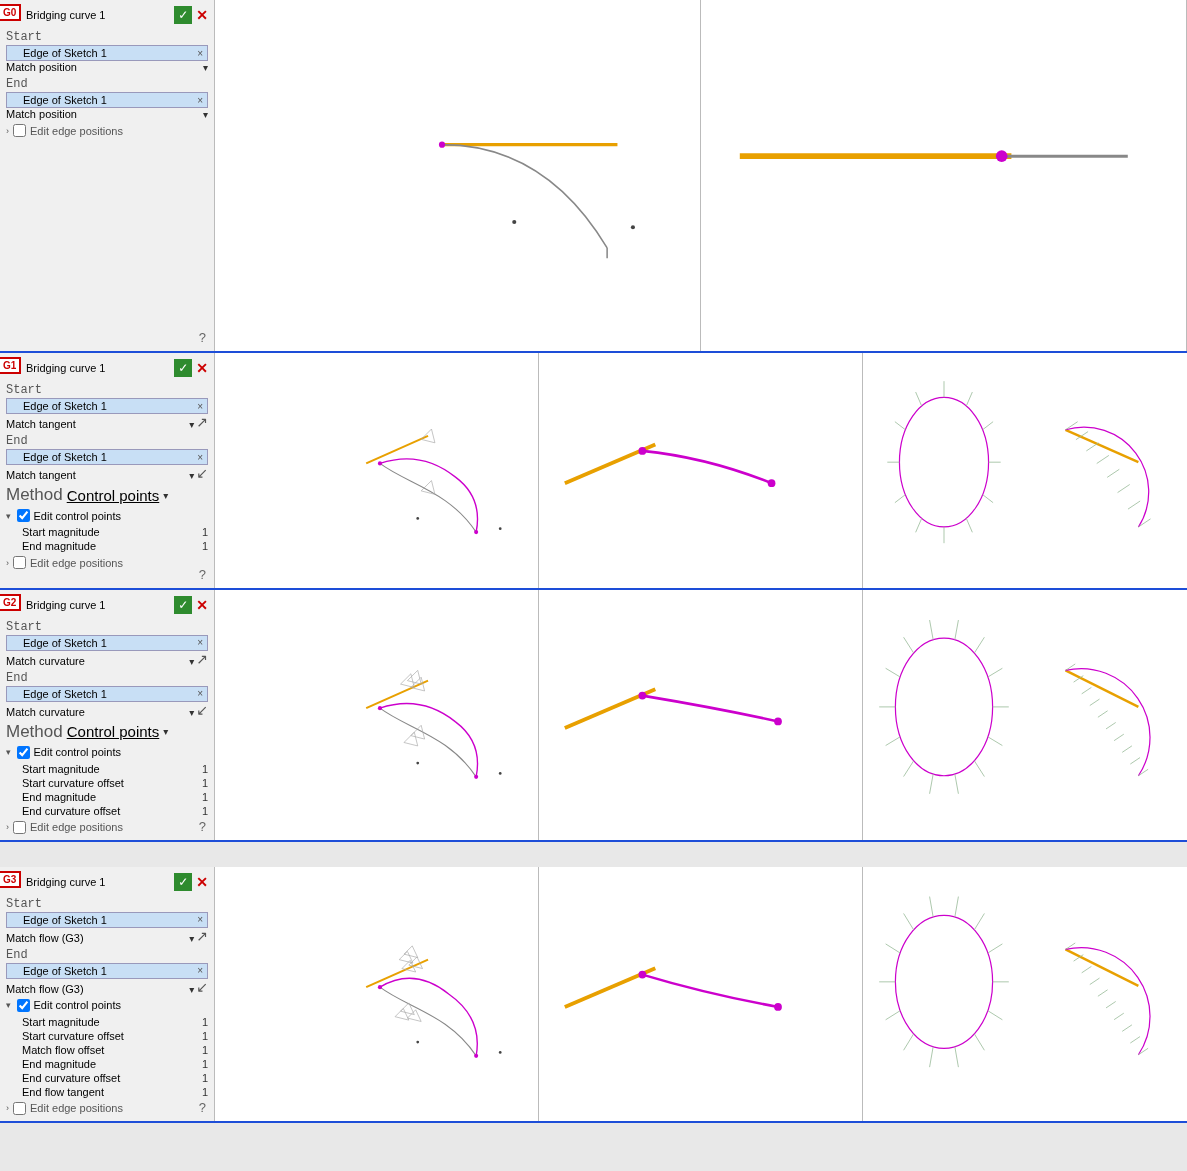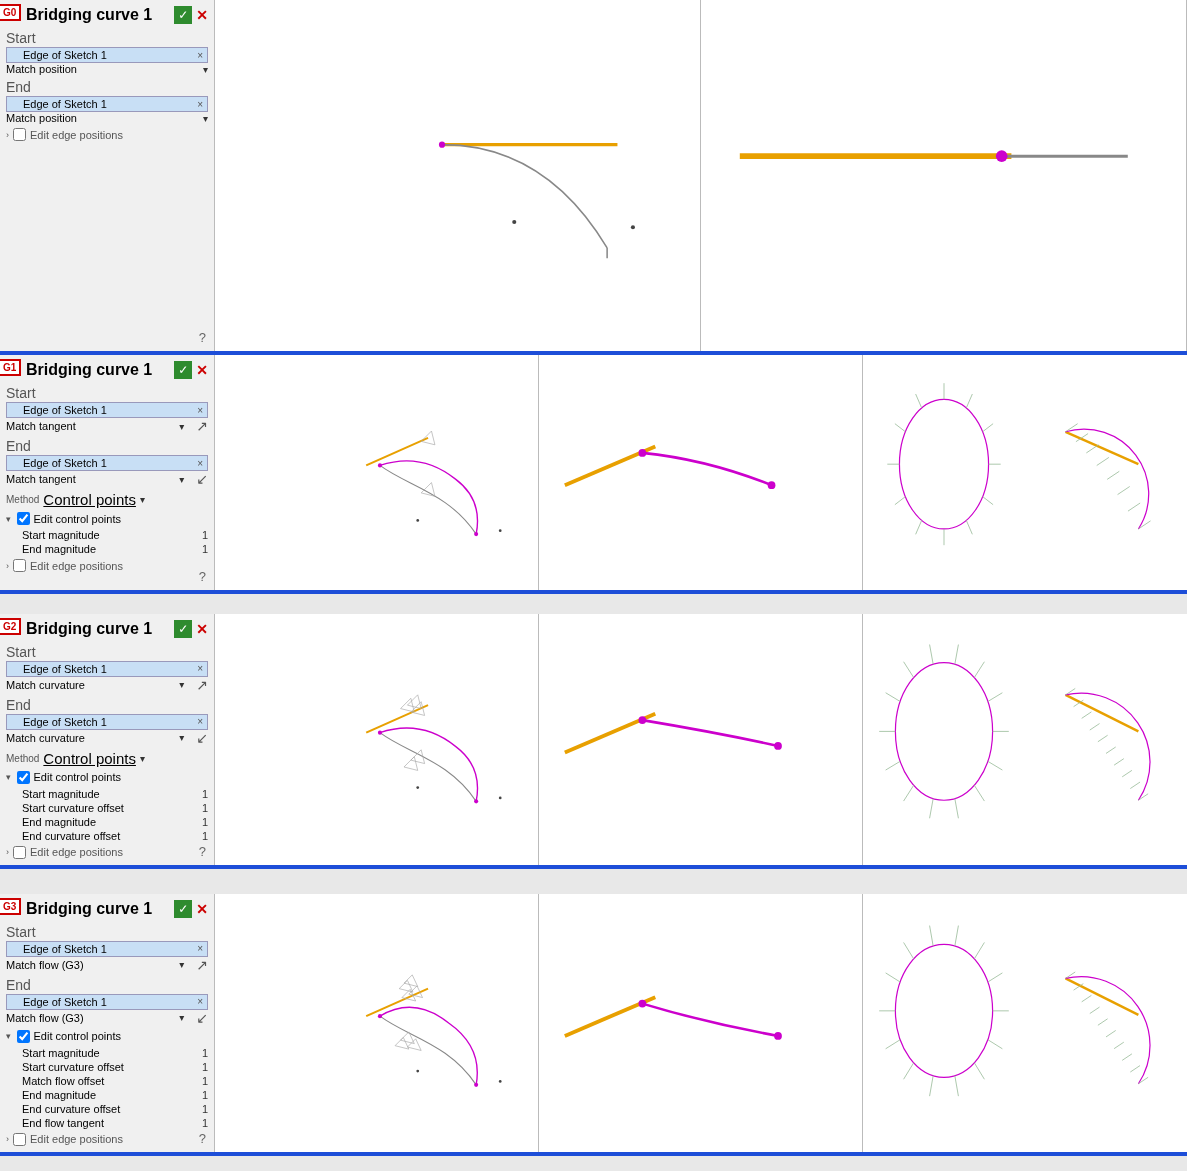--- a/index.html
+++ b/index.html
@@ -7,41 +7,41 @@
 
     .main-grid {
       display: grid;
       grid-template-rows: repeat(4, auto);
       width: 1187px;
     }
 
     .row {
       display: grid;
       grid-template-columns: 215px 1fr 1fr;
-      border-bottom: 4px solid #1d4ed8;
+      border-bottom: 2px solid #1d4ed8;
       background: #0f766e;
     }
 
     .panel {
       background: #f0f0f0;
       border-right: 1px solid #bbb;
       padding: 6px;
       position: relative;
     }
 
     .panel-header {
       display: flex;
       align-items: center;
       gap: 4px;
       margin-bottom: 6px;
     }
 
     .panel-title {
-      font-size: 16px;
-      font-weight: bold;
+      font-size: 11px;
+      font-weight: normal;
       flex: 1;
     }
 
     .btn-accept {
       background: #2e8b2e;
       border: none;
       color: white;
       width: 18px;
       height: 18px;
       cursor: pointer;
@@ -68,23 +68,24 @@
       background: white;
       border: 2px solid #cc0000;
       color: #cc0000;
       font-size: 10px;
       font-weight: bold;
       padding: 1px 3px;
       z-index: 10;
     }
 
     .field-label {
-      font-size: 14px;
+      font-size: 12px;
       color: #555;
       margin-bottom: 1px;
+      font-family: Liberation Mono, monospace;
     }
 
     .field-input-row {
       display: flex;
       align-items: center;
       background: #c8dff5;
       border: 1px solid #99b;
       padding: 1px 4px;
       position: relative;
     }
@@ -96,22 +97,22 @@
     }
 
     .field-x-btn {
       color: #555;
       font-size: 10px;
       cursor: pointer;
     }
 
     .dropdown-row {
       display: flex;
-      align-items: center;
-      gap: 12px;
+      align-items: flex-end;
+      gap: 2px;
       margin-bottom: 4px;
     }
 
     .dropdown-select {
       font-size: 11px;
       flex: 1;
       border: none;
       background: #f0f0f0;
       cursor: pointer;
     }
@@ -185,21 +186,21 @@
       position: relative;
       min-height: 180px;
     }
 
     .canvas-cell svg {
       width: 100%;
       height: 100%;
     }
 
     .method-label {
-      font-size: 10px;
+      font-size: 17px;
       color: #555;
     }
 
     .method-val {
       font-size: 15px;
       text-decoration: underline;
     }
 
     .expand-chevron {
       color: #555;
@@ -351,21 +352,21 @@
       <line x1="250" y1="60" x2="265" y2="50" stroke="#99bb99" stroke-width="1"></line>
           <line x1="262.85714285714283" y1="72.24489795918367" x2="277.85714285714283" y2="62.244897959183675" stroke="#99bb99" stroke-width="1"></line>
           <line x1="275.7142857142857" y1="86.12244897959182" x2="290.7142857142857" y2="76.12244897959182" stroke="#99bb99" stroke-width="1"></line>
           <line x1="288.57142857142856" y1="101.63265306122447" x2="303.57142857142856" y2="91.63265306122447" stroke="#99bb99" stroke-width="1"></line>
           <line x1="301.42857142857144" y1="118.77551020408161" x2="316.42857142857144" y2="108.77551020408161" stroke="#99bb99" stroke-width="1"></line>
           <line x1="314.2857142857143" y1="137.55102040816328" x2="329.2857142857143" y2="127.55102040816328" stroke="#99bb99" stroke-width="1"></line>
           <line x1="327.1428571428571" y1="157.95918367346937" x2="342.1428571428571" y2="147.95918367346937" stroke="#99bb99" stroke-width="1"></line>
           <line x1="340" y1="180" x2="355" y2="170" stroke="#99bb99" stroke-width="1"></line>
     </svg></div>
     </div>
-    <div class="row" style="grid-template-columns: 215px 1fr 1fr 1fr; margin-top: 20px;">
+    <div class="row" style="grid-template-columns: 215px 1fr 1fr 1fr;">
       <div class="panel">
         <div class="row-label">G2</div>
         <div class="panel-header" style="padding-left: 20px;">
           <span class="panel-title">Bridging curve 1</span>
           <button class="btn-accept">✓</button>
           <button class="btn-reject">✕</button>
         </div>
         <div class="field-label">Start</div>
         <div class="field-input-row" style="position: relative;">
           <span class="field-input-text">Edge of Sketch 1</span>

